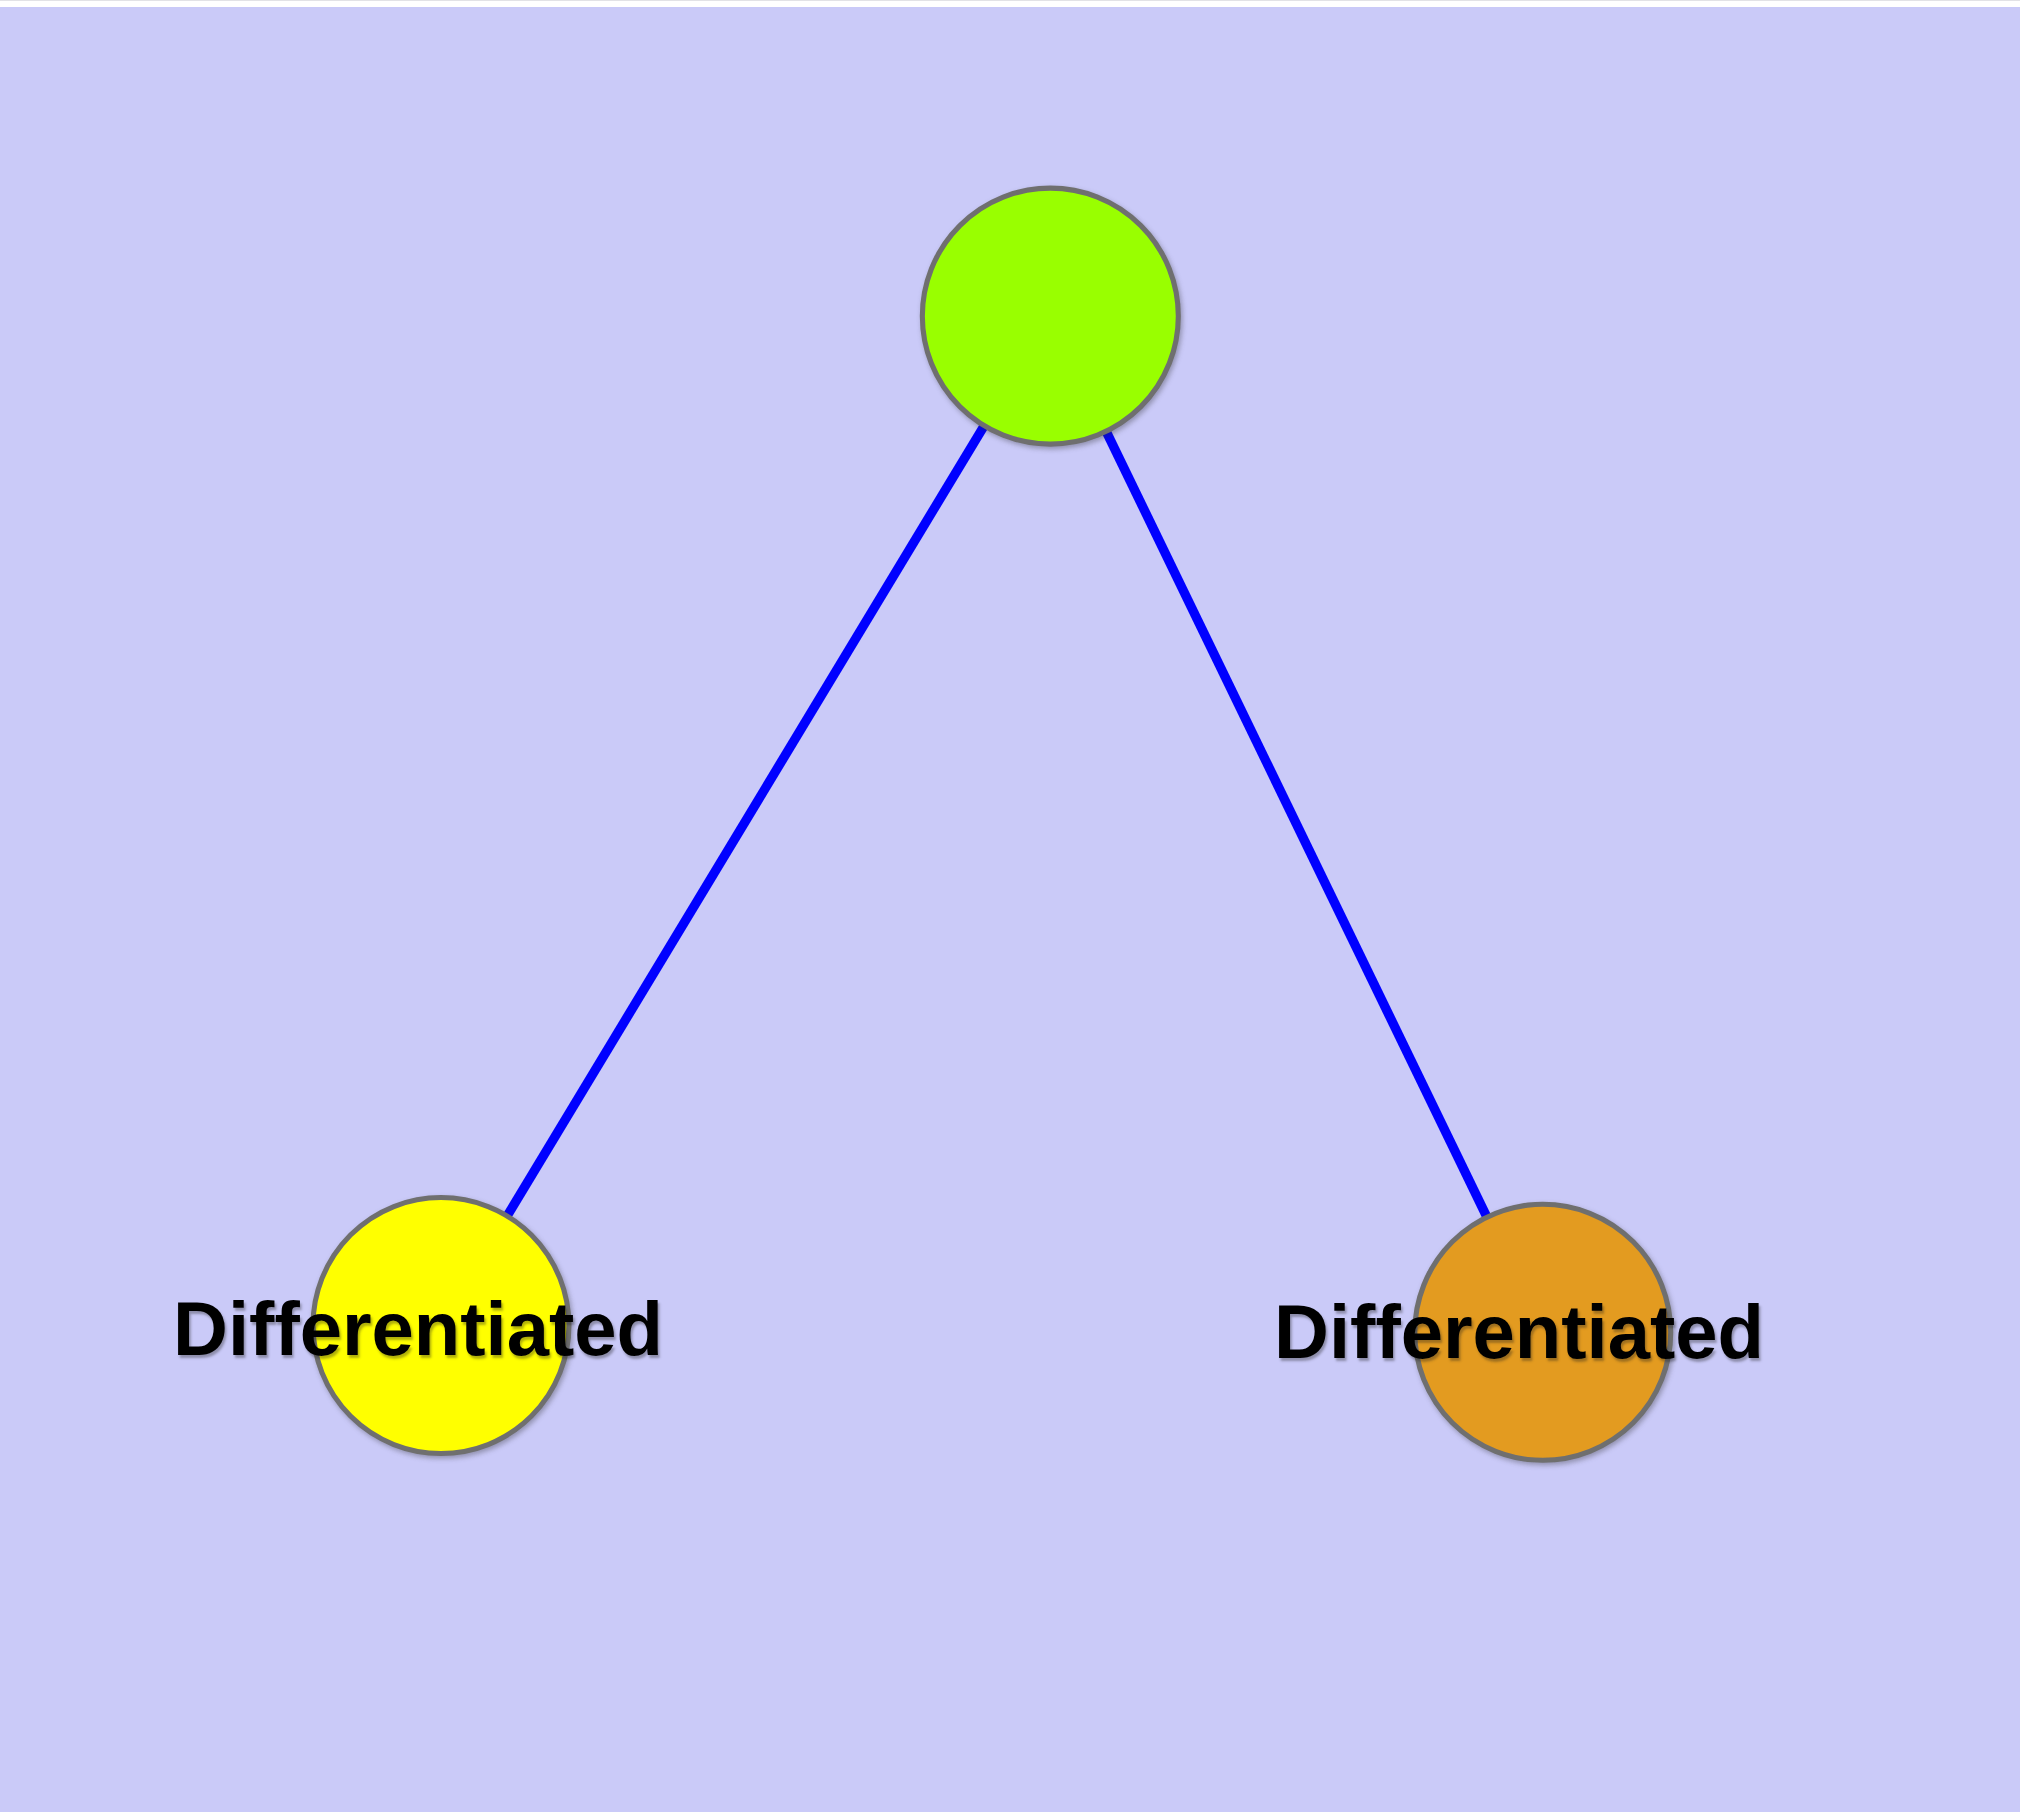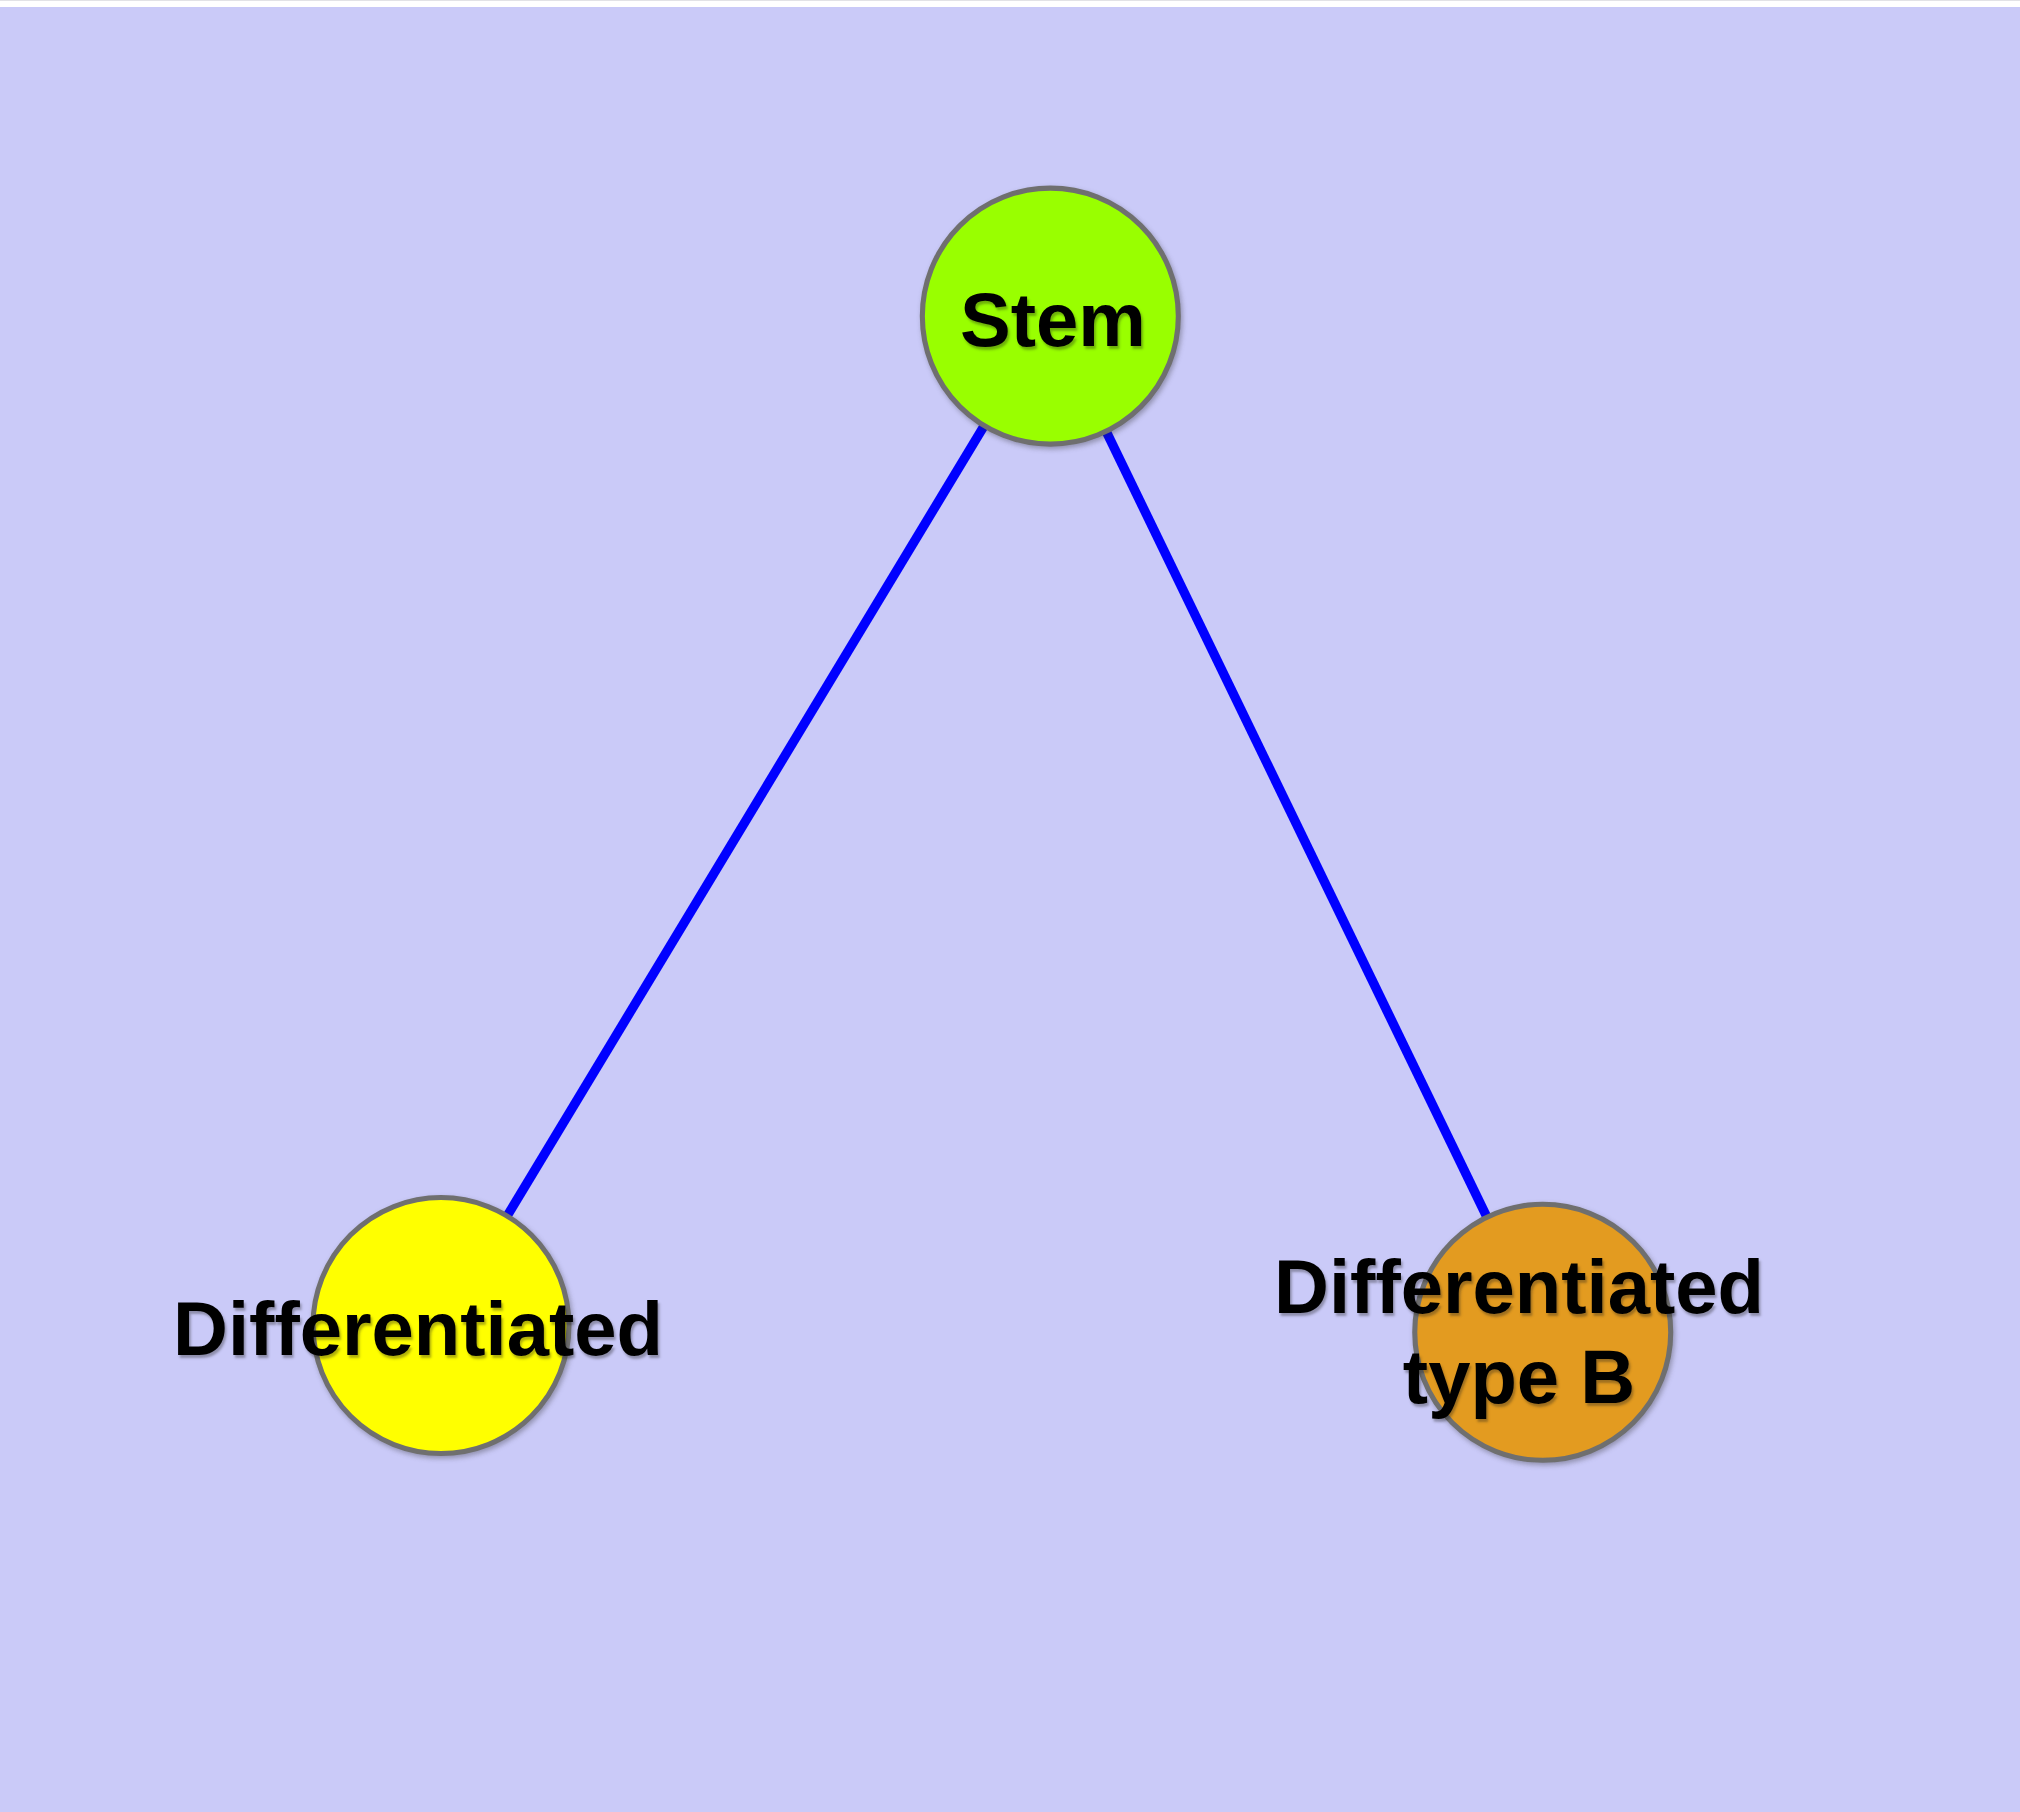--- a/index.html
+++ b/index.html
@@ -65,26 +65,22 @@
   <svg class="graph" viewBox="0 0 2384 2138">
 
     <line class="edge-line" x1="1239" y1="373" x2="520" y2="1564" stroke="#0000FF"></line>
     <line class="edge-line" x1="1239" y1="373" x2="1820" y2="1572" stroke="#0000FF"></line>
 
     <circle class="node-circle" cx="1239" cy="373" r="151" fill="#99FF00" stroke="#6F6F6F"></circle>
     <circle class="node-circle" cx="520" cy="1564" r="151" fill="#FFFF00" stroke="#6F6F6F"></circle>
     <circle class="node-circle" cx="1820" cy="1572" r="151" fill="#E39B20" stroke="#6F6F6F"></circle>
   </svg>
 
-  <div class="node-label" style="left:1053px; top:320px;">
-    <span>Stem</span>
-  </div>
 
   <div class="node-label" style="left:418px; top:1329px;">
     <span>Differentiated</span>
   </div>
 
   <div class="node-label" style="left:1519px; top:1332px;">
     <span>Differentiated</span>
-    <span>type B</span>
   </div>
 </div>
 
 
 </body></html>

